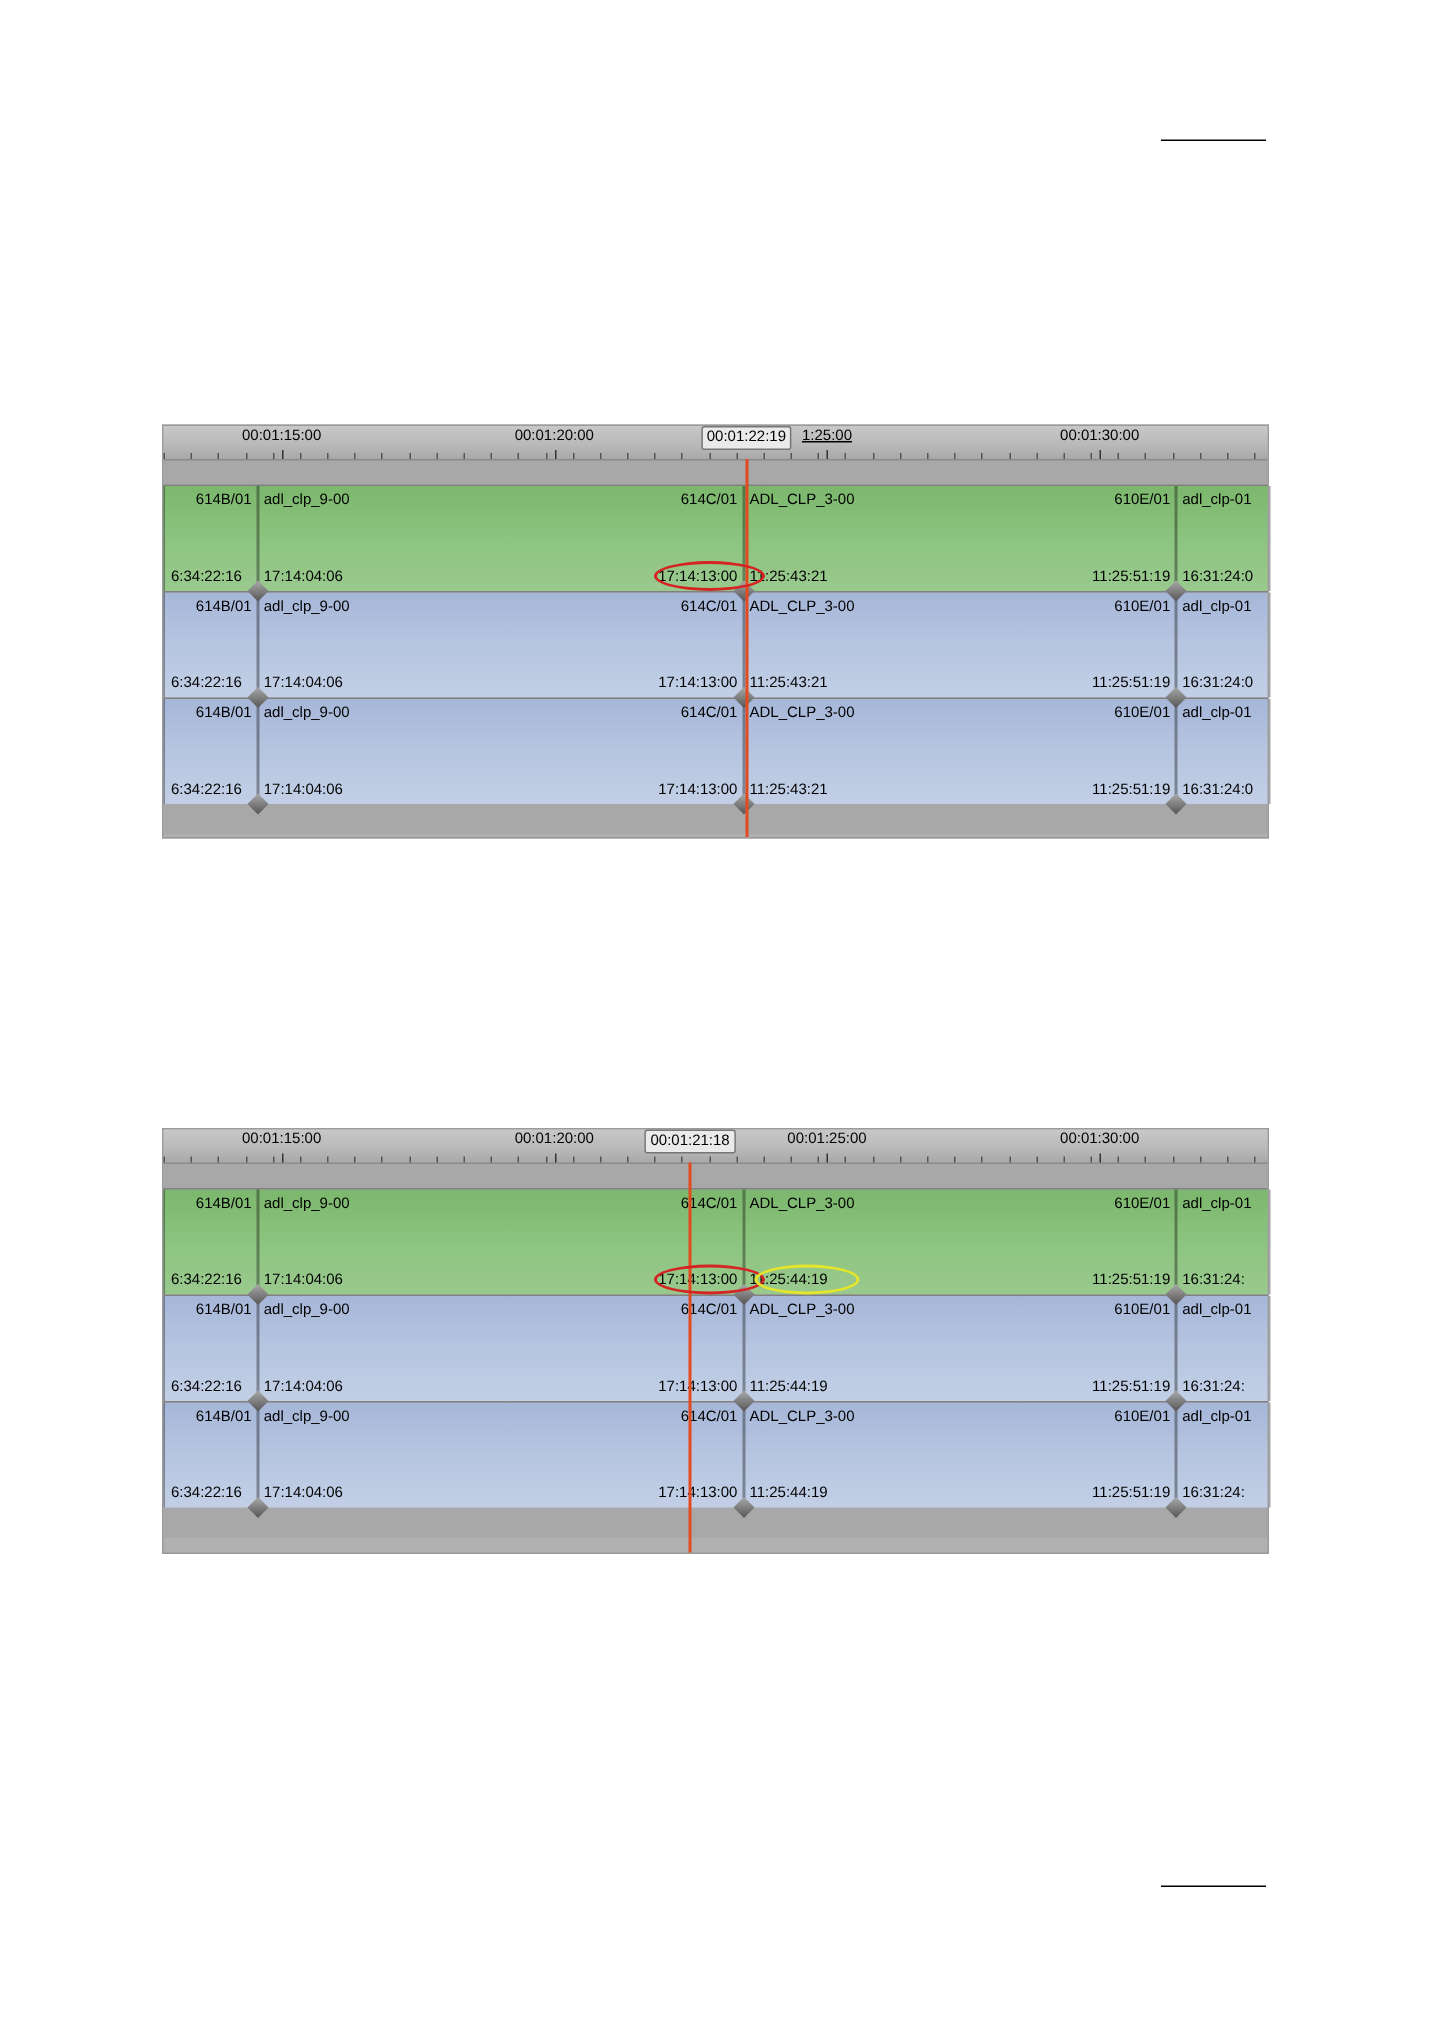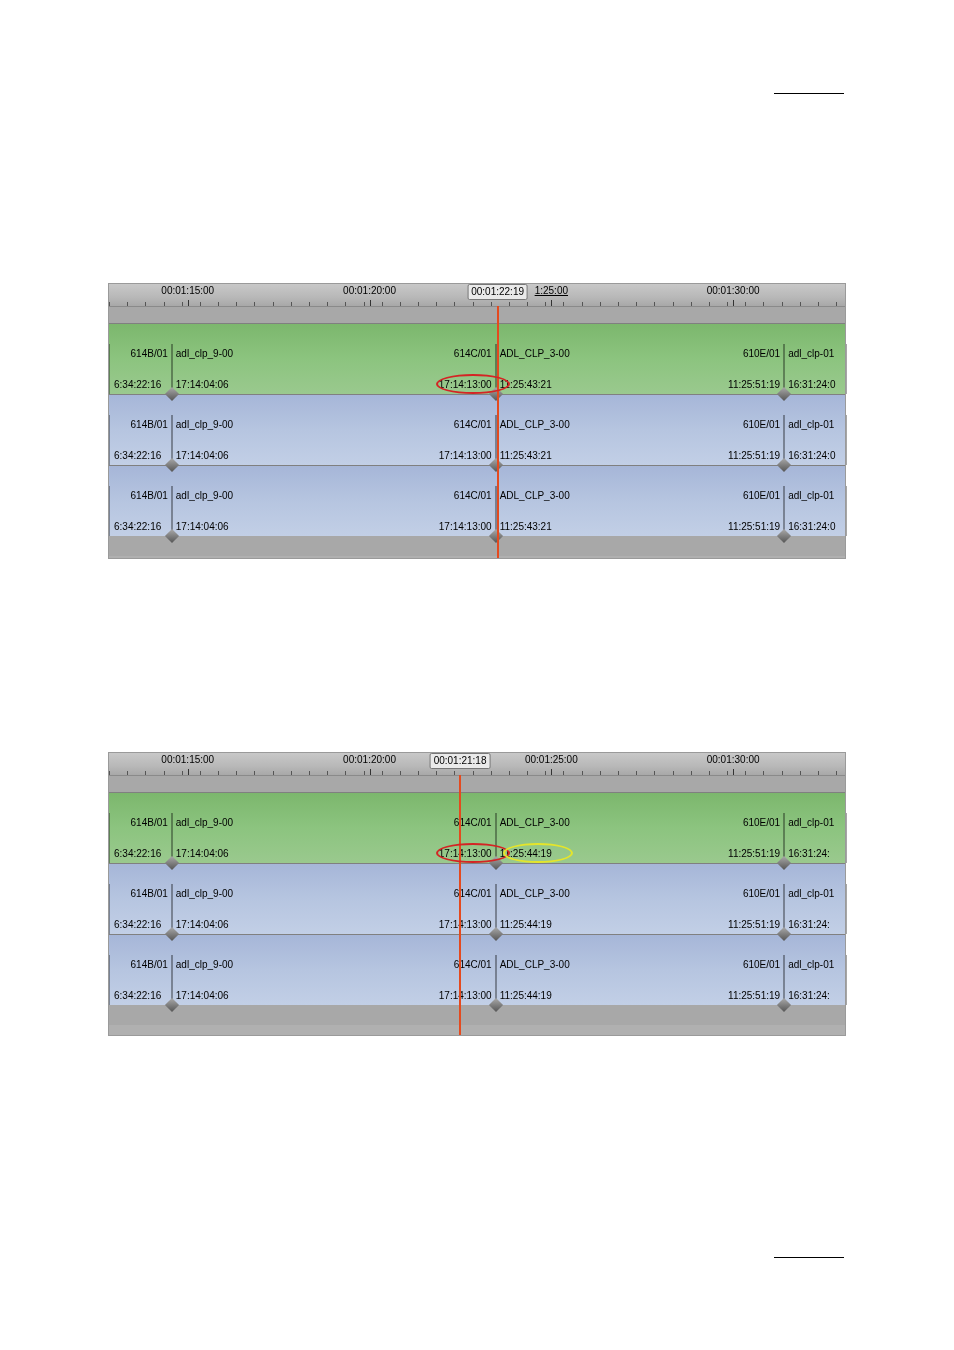--- a/index.html
+++ b/index.html
@@ -112,21 +112,20 @@
   }
   .track.blue {
     background: linear-gradient(to bottom, #a6b6d8 0%, #b6c5e0 50%, #c2cfe6 100%);
   }
   .clip {
     position: absolute;
     top: 0;
     bottom: 0;
     border-left: 1px solid rgba(0,0,0,0.35);
     border-right: 1px solid rgba(0,0,0,0.35);
-    margin-top: 20px;
   }
   .clip .top-left, .clip .top-right,
   .clip .bot-left, .clip .bot-right {
     position: absolute;
     font-size: 10px;
     color: #000;
     white-space: nowrap;
   }
   .clip .top-left  { top: 4px;  left: 4px; }
   .clip .top-right { top: 4px;  right: 4px; text-align: right; }

